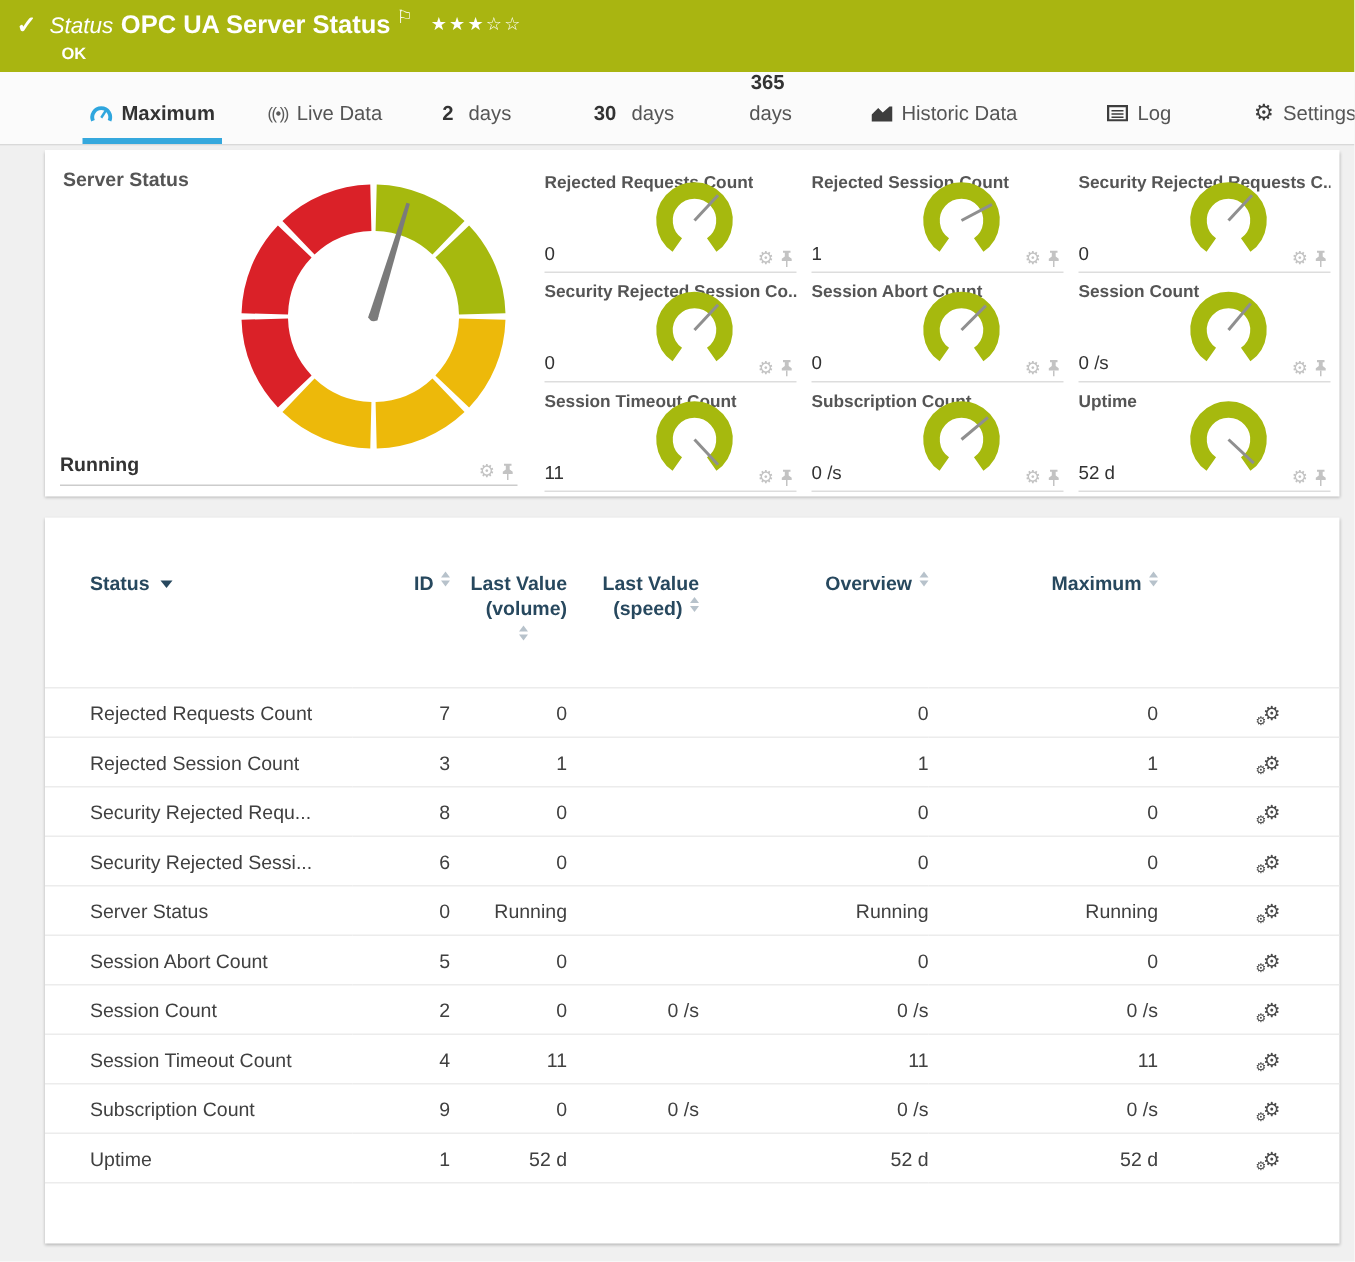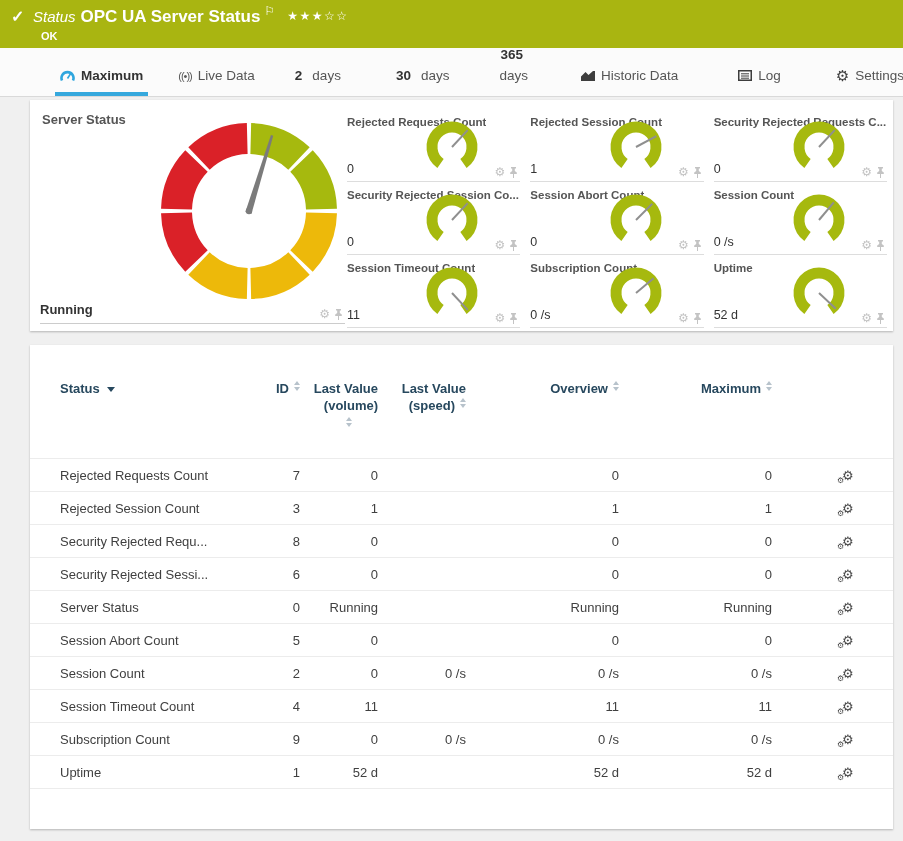--- a/index.html
+++ b/index.html
@@ -24,21 +24,21 @@
   .tab{display:inline-flex;align-items:center;gap:6px;padding:0 5px 13px 5px;
     font-size:13.5px;color:#555;cursor:pointer;position:relative;flex:none;}
   .tab .bold{font-weight:700;color:#333;margin-right:4px;}
   .tab.active{color:#333;font-weight:700;}
   .tab.active::after{content:"";position:absolute;left:0;right:0;bottom:0;height:4px;background:#35a8dd;}
   .ticon{display:inline-flex;align-items:center;}
   .live-glyph{font-size:11px;color:#5a5a5a;letter-spacing:-1px;}
   .gear-glyph{font-size:15px;color:#3d3d3d;line-height:1;}
   
   .content{padding:3px 10px 0 30px;}
-  .card{background:#fff;box-shadow:0 1px 2px rgba(0,0,0,.25);}
+  .card{background:#fff;box-shadow:0 1px 2px rgba(0,0,0,.25);gap:16px;}
   .gauges{height:231px;display:flex;position:relative;}
   .main-block{width:315px;flex:none;position:relative;}
   .main-label{position:absolute;left:12px;top:12px;font-size:13px;font-weight:700;color:#555;}
   .main-svg{position:absolute;left:124px;top:16px;}
   .main-bottom{position:absolute;left:10px;right:0;bottom:7px;border-bottom:1px solid #ccc;
     padding-bottom:6px;display:flex;justify-content:space-between;align-items:flex-end;}
   .main-value{font-size:13px;font-weight:700;color:#333;}
   .mini-grid{flex:1;display:grid;grid-template-columns:1fr 1fr 1fr;grid-auto-rows:73px;
     padding:9px 6px 0 2px;column-gap:10px;}
   .mini-cell{position:relative;border-bottom:1px solid #ddd;}

